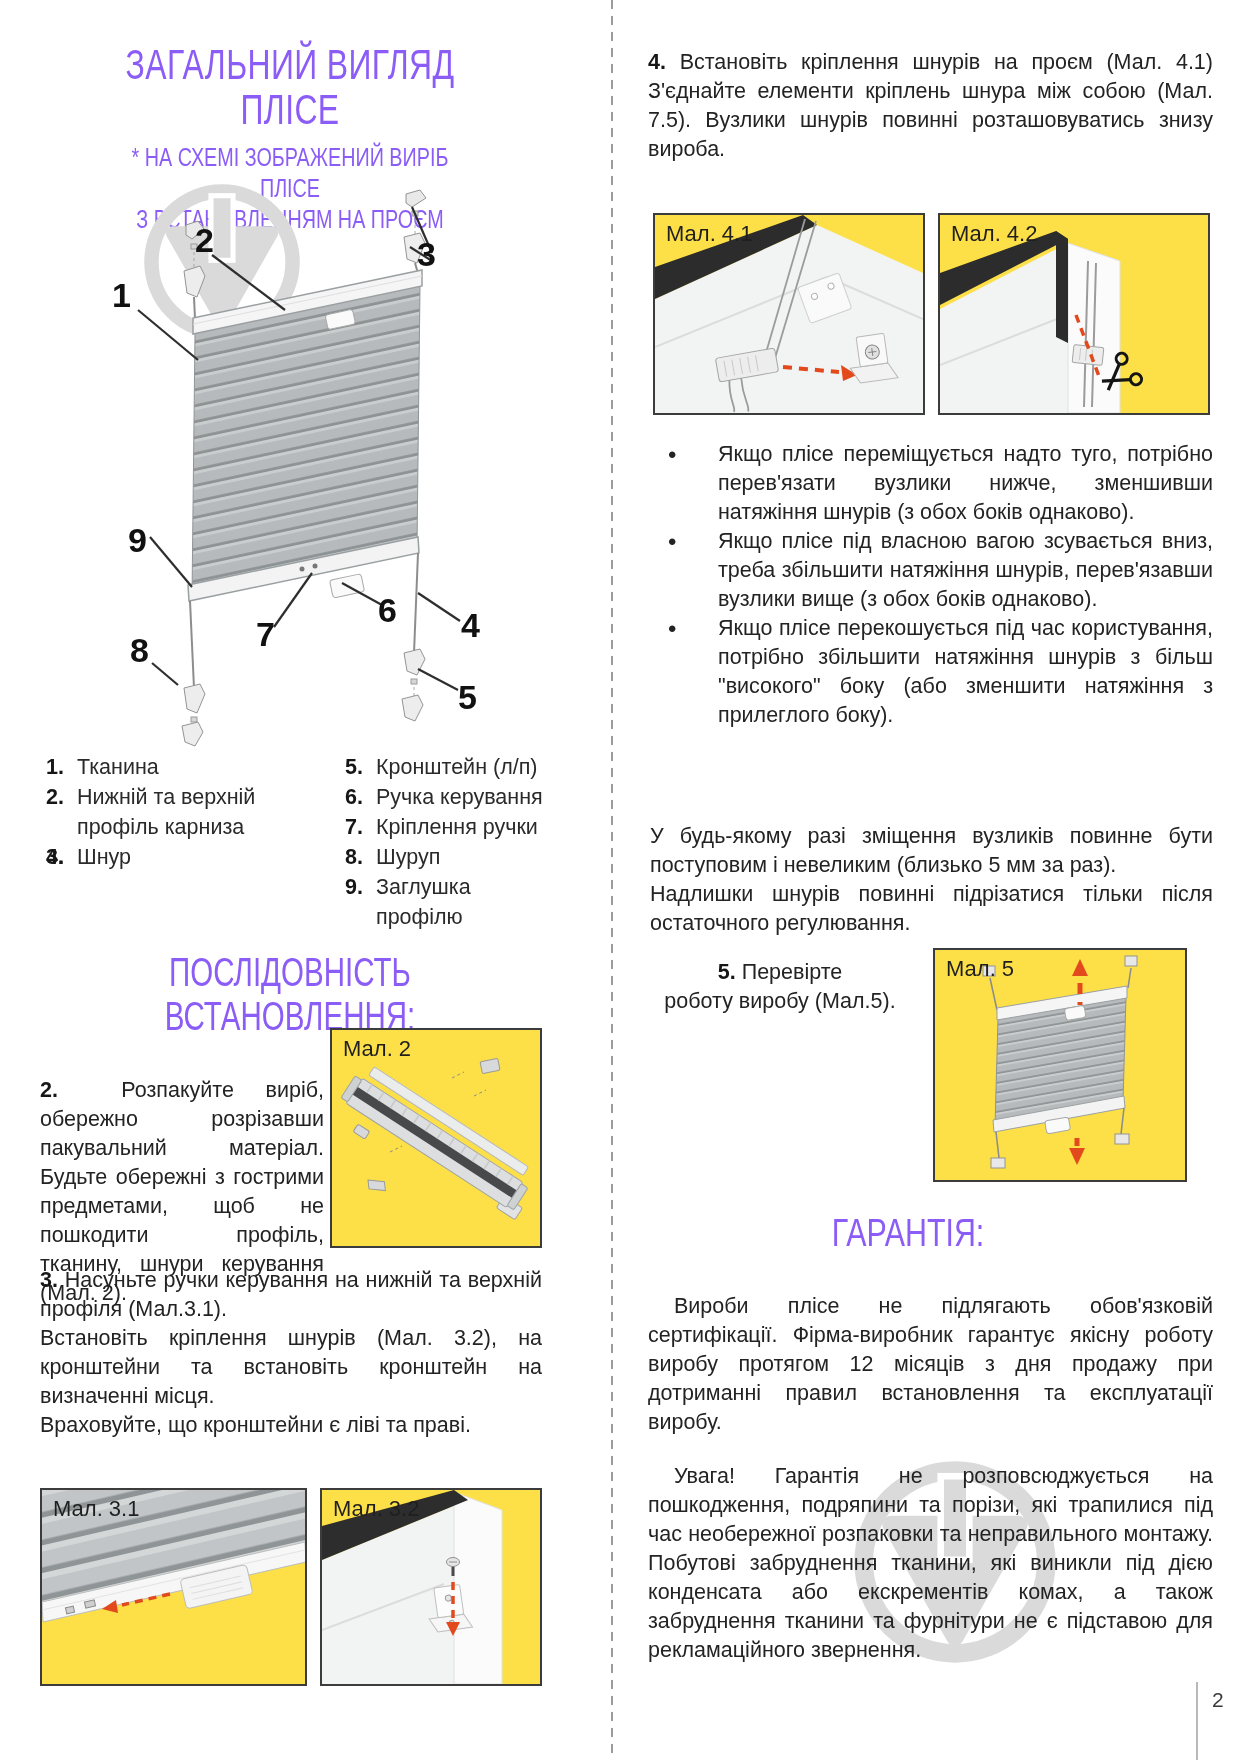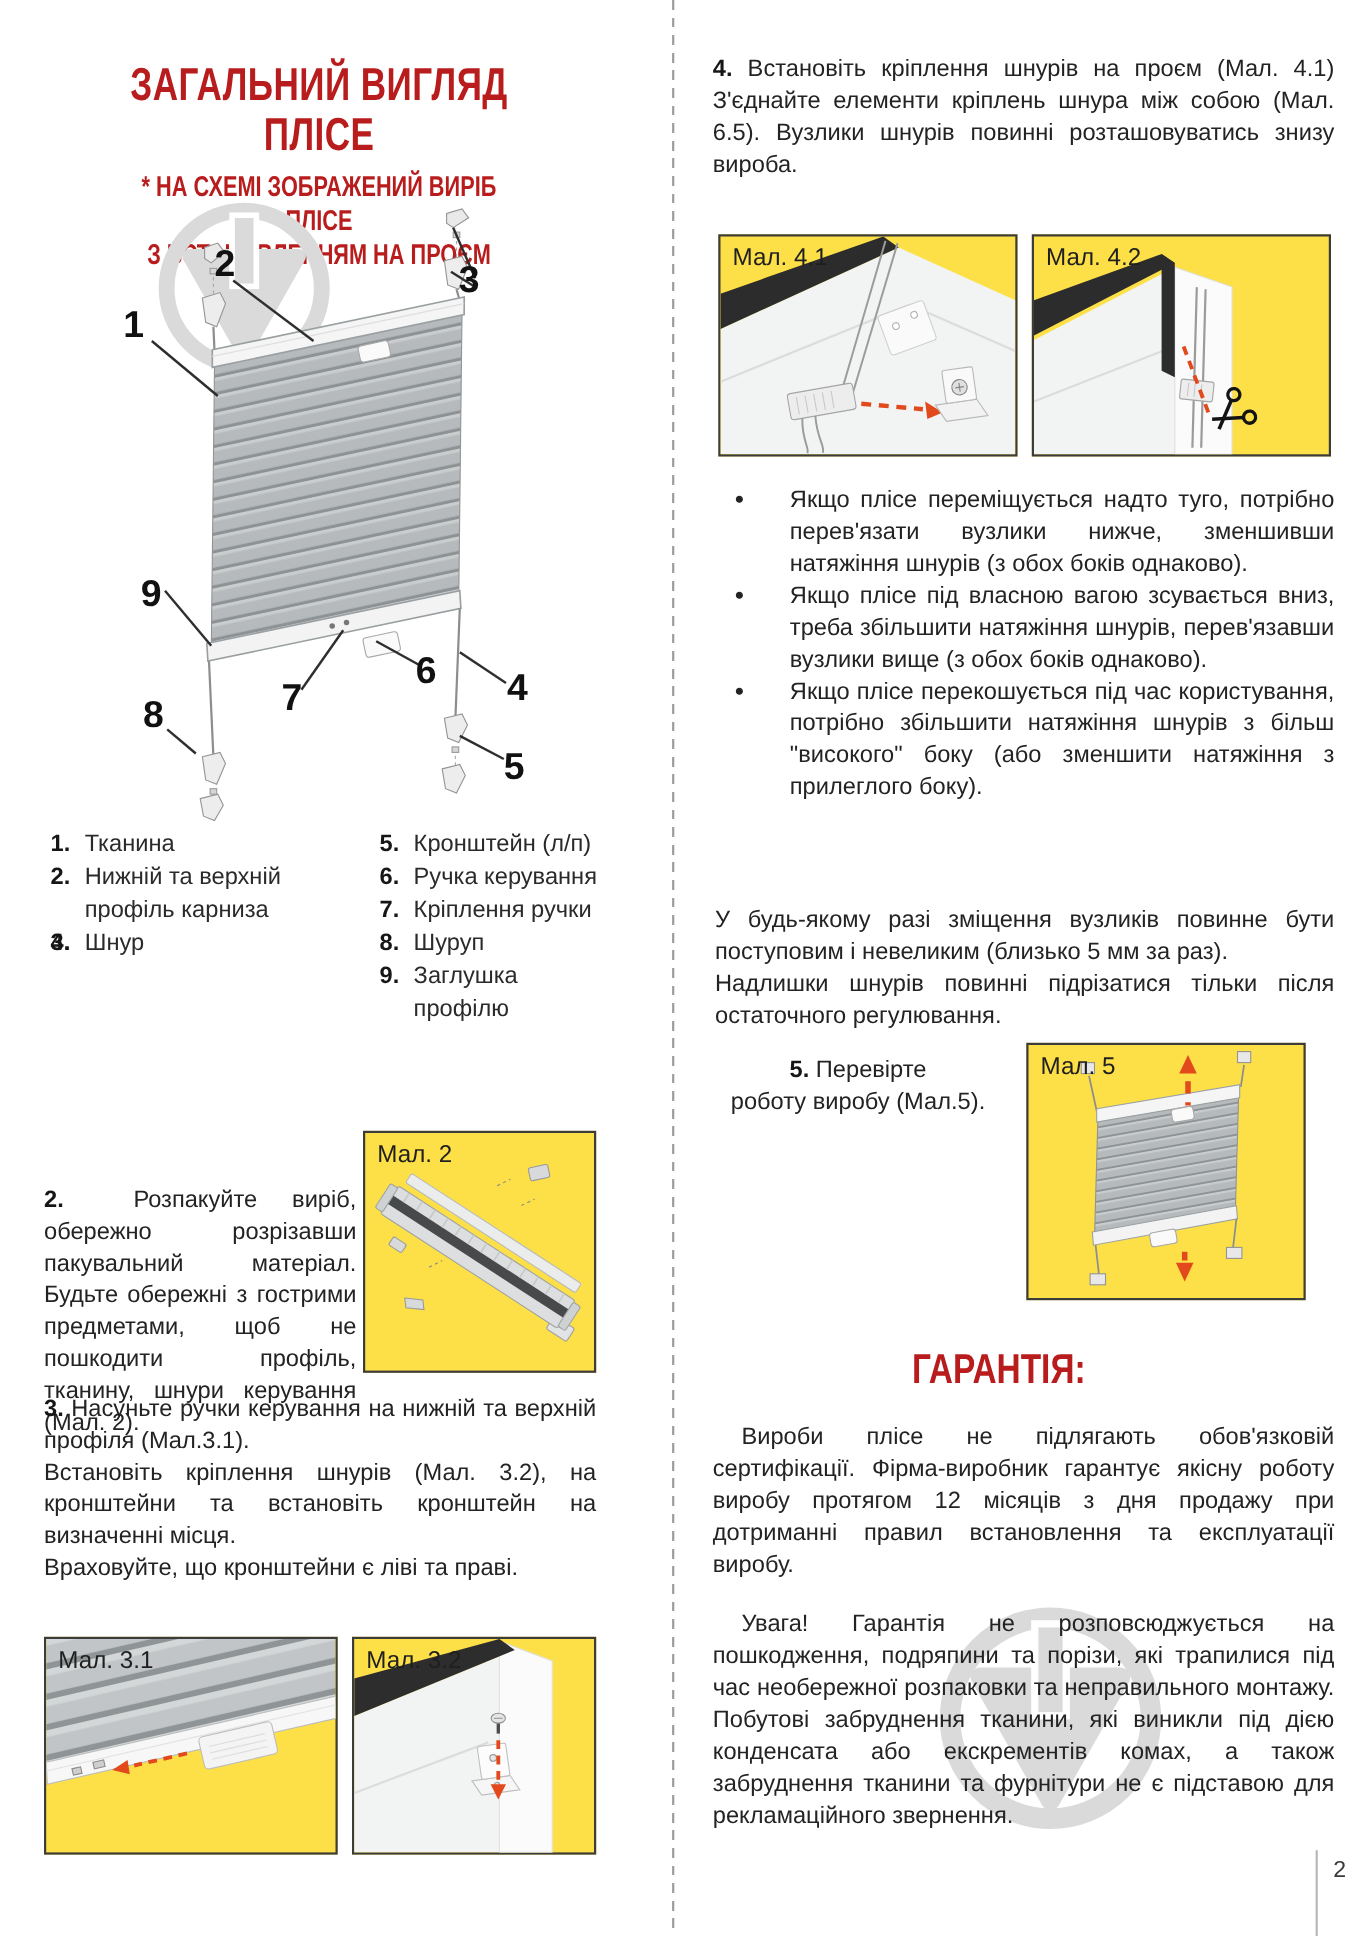--- a/index.html
+++ b/index.html
@@ -1,20 +1,20 @@
 <!DOCTYPE html>
 <html><head>
 <meta charset="utf-8">
 <style>
   html,body{margin:0;padding:0;background:#ffffff;}
   #page{position:relative;width:1245px;height:1760px;background:#fff;overflow:hidden;
         font-family:"Liberation Sans","DejaVu Sans",sans-serif;color:#222;}
   .abs{position:absolute;}
   
-  .display{font-weight:700;color:#b91c1c;text-align:center;margin-top:12px;}
+  .display{font-weight:400;color:#8b5cf6;text-align:center;}
   .display .squeeze{display:block;transform:scaleX(0.76);transform-origin:50% 50%;white-space:pre-line;}
   .h-title{font-size:42px;line-height:45px;letter-spacing:.5px;}
   .h-sub{font-size:26px;line-height:31px;}
   .h-sec{font-size:41px;line-height:44px;}
   .h-war{font-size:38px;line-height:42px;}
   
   .para{font-size:21.5px;line-height:29px;text-align:justify;color:#232323;}
   .pre span{white-space:pre-line;}
   .para b{font-weight:700;color:#161616;}
   .indent{text-indent:26px;}
@@ -167,20 +167,23 @@
     <li><b>4.</b><span>Шнур</span></li>
   </ul>
   <ul class="legend abs z1" style="left:345px;top:752px;width:200px;">
     <li><b>5.</b><span>Кронштейн (л/п)</span></li>
     <li><b>6.</b><span>Ручка керування</span></li>
     <li><b>7.</b><span>Кріплення ручки</span></li>
     <li><b>8.</b><span>Шуруп</span></li>
     <li><b>9.</b><span>Заглушка профілю</span></li>
   </ul>
 
+  <div class="abs display h-sec" style="left:36px;top:950px;width:508px;">
+    <span class="squeeze" style="transform:scaleX(0.72);">ПОСЛІДОВНІСТЬ ВСТАНОВЛЕННЯ:</span>
+  </div>
 
   <div class="abs para z1" style="left:40px;top:1056px;width:284px;margin-top:20px;">
     <b>2.</b>&nbsp;&nbsp;<span>Розпакуйте виріб, обережно розрізавши пакувальний матеріал. Будьте обережні з гострими предметами, щоб не пошкодити профіль, тканину, шнури керування (Мал. 2).</span>
   </div>
 
   <div class="figbox" style="left:330px;top:1028px;width:212px;height:220px;">
     <div class="figlabel">Мал. 2</div>
     <svg width="208" height="216" viewBox="0 0 208 216">
       <g transform="translate(36,150) rotate(20)">
           <polygon points="0,0 16,-4 20,4 4,8" fill="#d7d9da" stroke="#9a9a9a"></polygon>
@@ -272,21 +275,21 @@
         <line x1="-4" y1="0" x2="4" y2="0" stroke="#8f8f8f"></line>
       </g>
       <g>
         <line x1="131" y1="92" x2="131" y2="132" stroke="#e2491d" stroke-width="3.5" stroke-dasharray="8 6"></line>
         <polygon points="124,132 138,132 131,146" fill="#e2491d"></polygon>
       </g>
     </svg>
   </div>
 
   <div class="abs para pre z1" style="left:648px;top:48px;width:565px;">
-    <b>4.</b> <span>Встановіть кріплення шнурів на проєм (Мал. 4.1) З'єднайте елементи кріплень шнура між собою (Мал. 6.5). Вузлики шнурів повинні розташовуватись знизу вироба.</span>
+    <b>4.</b> <span>Встановіть кріплення шнурів на проєм (Мал. 4.1) З'єднайте елементи кріплень шнура між собою (Мал. 7.5). Вузлики шнурів повинні розташовуватись знизу вироба.</span>
   </div>
 
   <div class="figbox" style="left:653px;top:213px;width:272px;height:202px;">
     <div class="figlabel">Мал. 4.1</div>
     <svg width="268" height="198" viewBox="0 0 268 198">
       <polygon points="0,84 162,10 268,58 268,198 0,198" fill="#f2f3f3"></polygon>
       <line x1="0" y1="132" x2="172" y2="62" stroke="#dcdcdc" stroke-width="2"></line>
       <line x1="172" y1="62" x2="268" y2="104" stroke="#dcdcdc" stroke-width="2"></line>
       <polygon points="0,52 148,0 162,10 0,84" fill="#2c2c2c"></polygon>
       <g transform="rotate(-20 170 84)">

